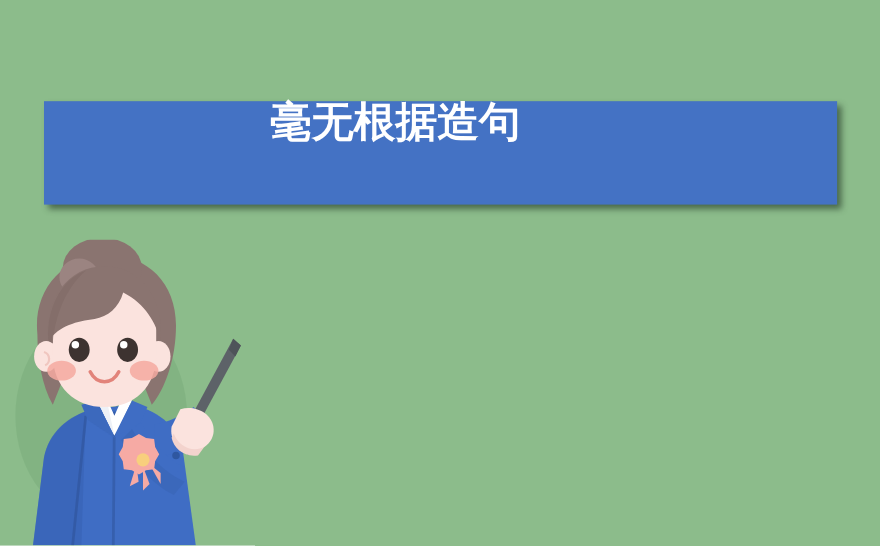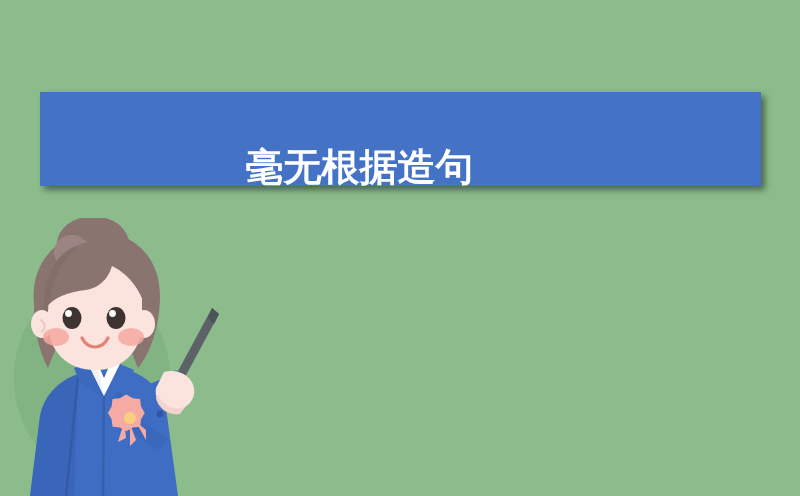--- a/index.html
+++ b/index.html
@@ -32,21 +32,21 @@
     filter: blur(3px);
   }
   #title-banner {
     position: absolute;
     left: 40px;
     top: 92px;
     width: 721px;
     height: 94px;
     background: #4472c4;
     display: flex;
-    align-items: flex-end;
+    align-items: flex-start;
     justify-content: center;
   }
   #title-text {
     position: relative;
     left: -41px;
     color: #ffffff;
     font-size: 38px;
     font-weight: bold;
     letter-spacing: 0px;
     line-height: 1;

